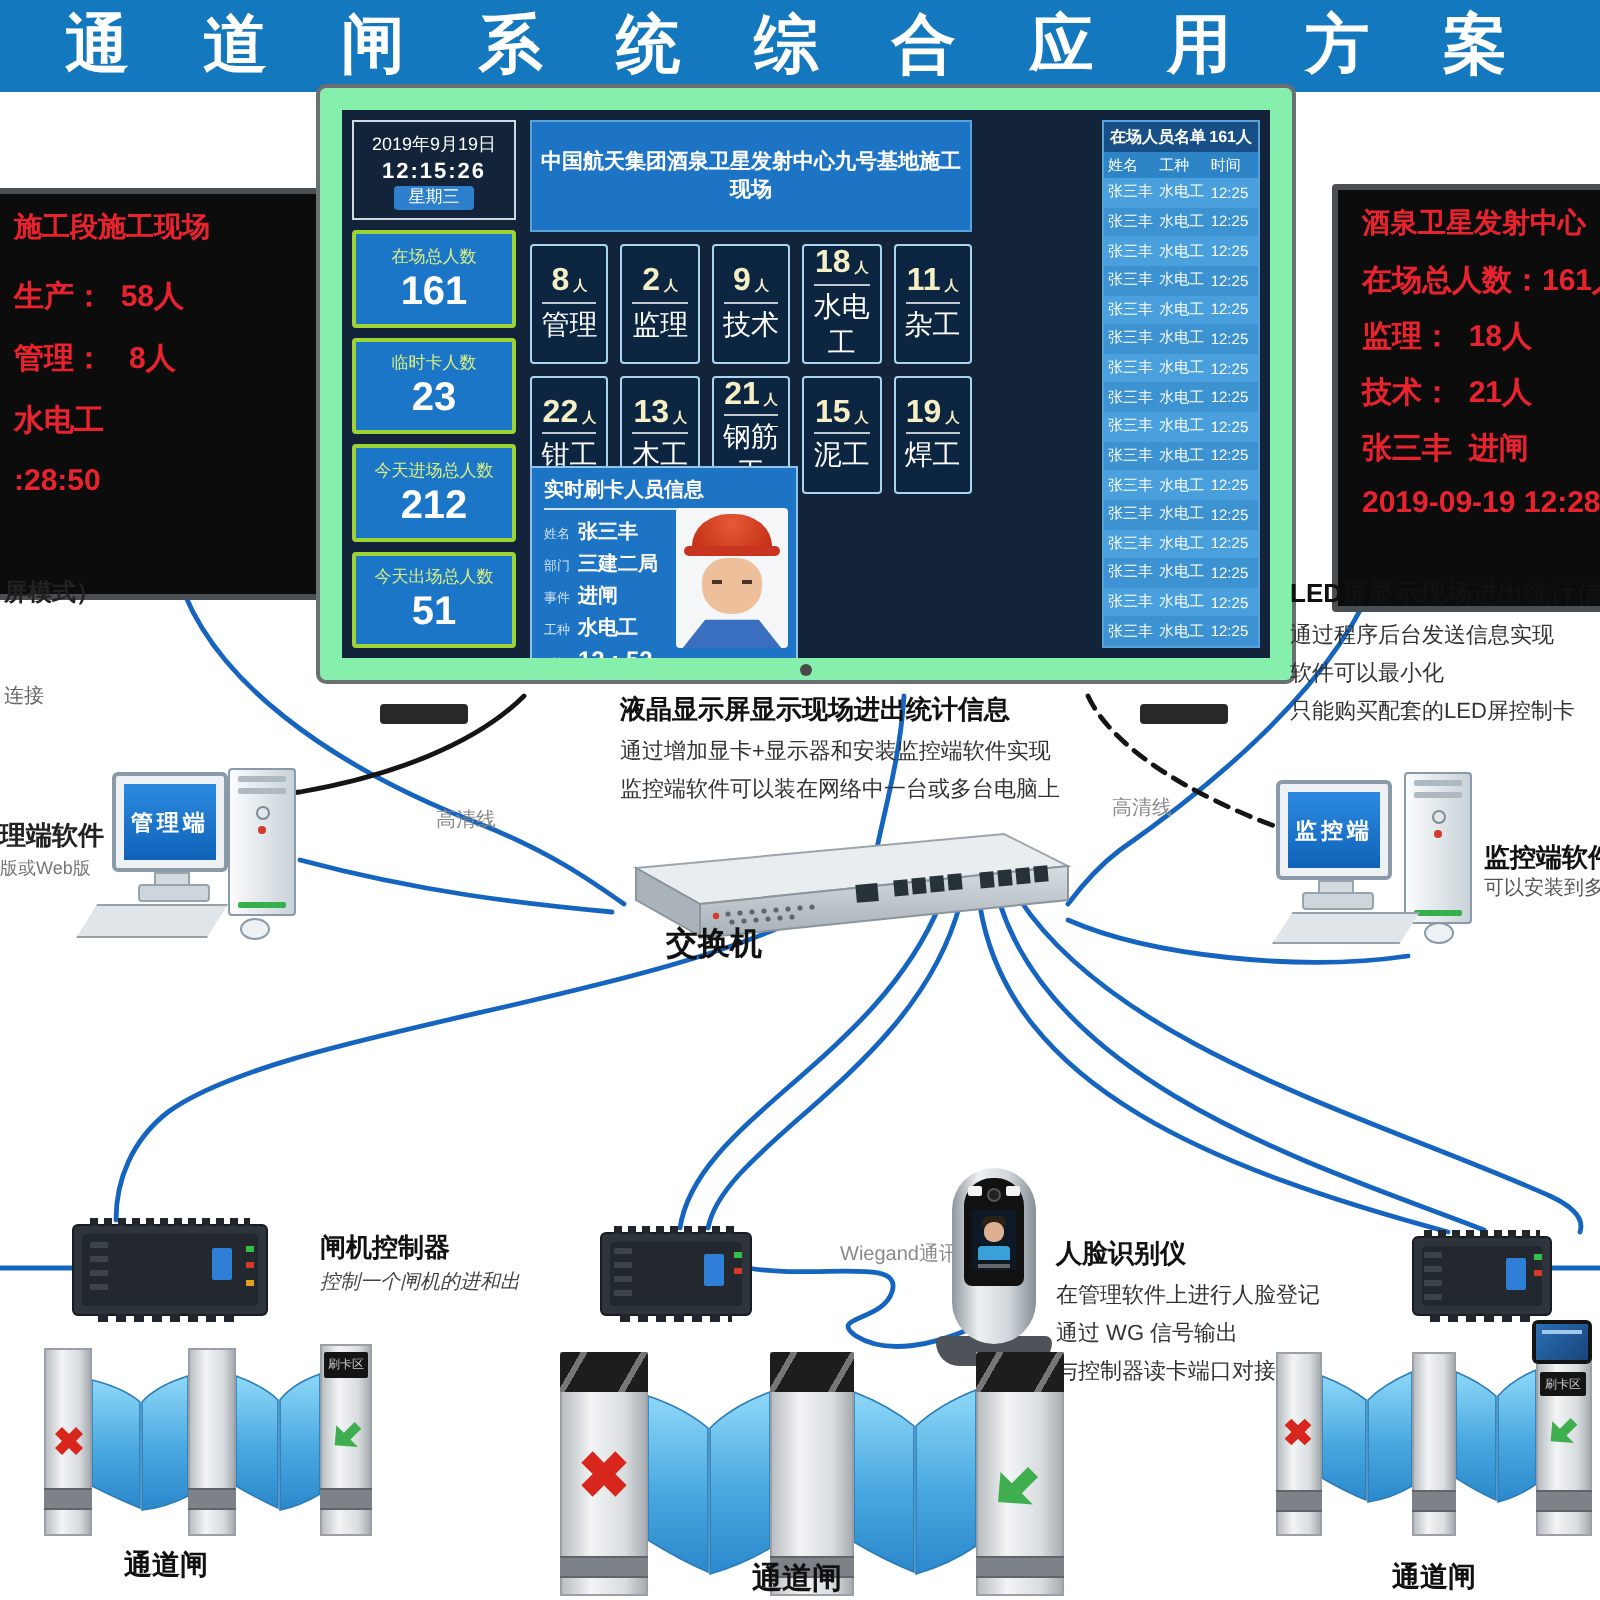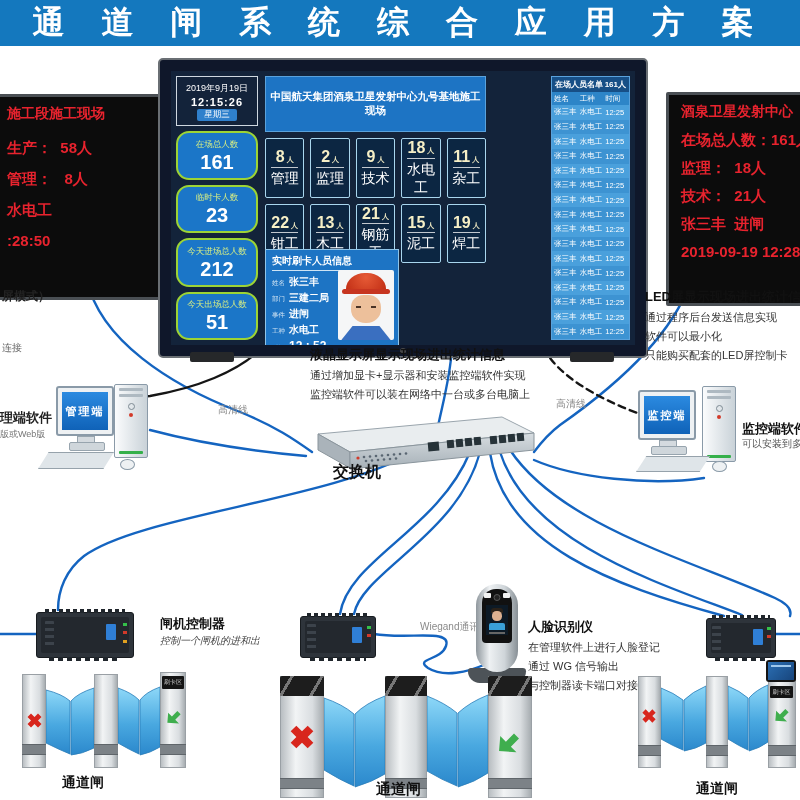--- a/index.html
+++ b/index.html
@@ -12,35 +12,35 @@
   
   .led{position:absolute;background:#0c0c0c;border:3px solid #4a4f54;border-radius:2px;
        color:#e8232e;font-weight:bold;overflow:hidden;}
   .led-left{left:-44px;top:94px;width:178px;height:184px;padding:8px 4px 8px 48px;}
   .led-right{left:666px;top:92px;width:160px;height:192px;padding:8px 4px 8px 12px;}
   .led .led-title{font-size:14px;margin-bottom:16px;white-space:pre;}
   .led .led-line{font-size:15px;margin-bottom:12px;white-space:pre;}
   .led-right .led-title{margin-bottom:10px;}
   .led-right .led-line{margin-bottom:9px;}
   
-  .monitor{position:absolute;left:158px;top:58px;width:490px;height:300px;background:#0f172a;
+  .monitor{position:absolute;left:158px;top:42px;width:490px;height:300px;background:#86efac;
      border:2px solid #6a6f74;border-radius:5px;box-sizing:border-box;padding:11px;}
   .m-cam{position:absolute;left:50%;bottom:2px;width:6px;height:6px;border-radius:50%;
      background:#4a4a4a;transform:translateX(-50%);}
   .m-foot{position:absolute;top:352px;width:44px;height:10px;background:#26282a;border-radius:2px;}
   .screen{position:relative;width:100%;height:100%;background:#13233a;overflow:hidden;}
   .col-left{position:absolute;left:5px;top:5px;bottom:5px;width:82px;display:flex;
      flex-direction:column;gap:5px;}
   .clock{height:48px;border:1px solid #cfd8e0;color:#fff;text-align:center;
      display:flex;flex-direction:column;justify-content:center;gap:1px;flex:none;}
   .clock .c-date{font-size:9px;}
   .clock .c-time{font-size:11px;font-weight:bold;letter-spacing:1px;}
   .clock .c-week{font-size:8.5px;background:#2f80cc;align-self:center;padding:0 7px;border-radius:2px;}
   #stats{flex:1;display:flex;flex-direction:column;gap:5px;}
-  .stat{flex:1;background:#1b76c8;border:2px solid #9dd435;border-radius:13px;color:#fff;
+  .stat{flex:1;background:#1b76c8;border:2px solid #9dd435;border-radius:2px;color:#fff;
      display:flex;flex-direction:column;align-items:center;justify-content:center;gap:1px;}
   .stat-label{font-size:8.5px;color:#d9ef83;}
   .stat-value{font-size:20px;font-weight:bold;line-height:1;}
   .col-center{position:absolute;left:94px;top:5px;width:221px;bottom:5px;}
   .m-header{height:54px;background:#1d74c4;border:1px solid #5aa2dc;color:#fff;text-align:center;
      display:flex;flex-direction:column;justify-content:center;gap:3px;}
   .m-h1{font-size:10.5px;font-weight:bold;}
   .m-h2{font-size:14px;font-weight:bold;letter-spacing:4px;}
   #tiles{margin-top:6px;height:102px;display:grid;grid-template-columns:repeat(5,1fr);
      grid-template-rows:1fr 1fr;gap:6px;}

